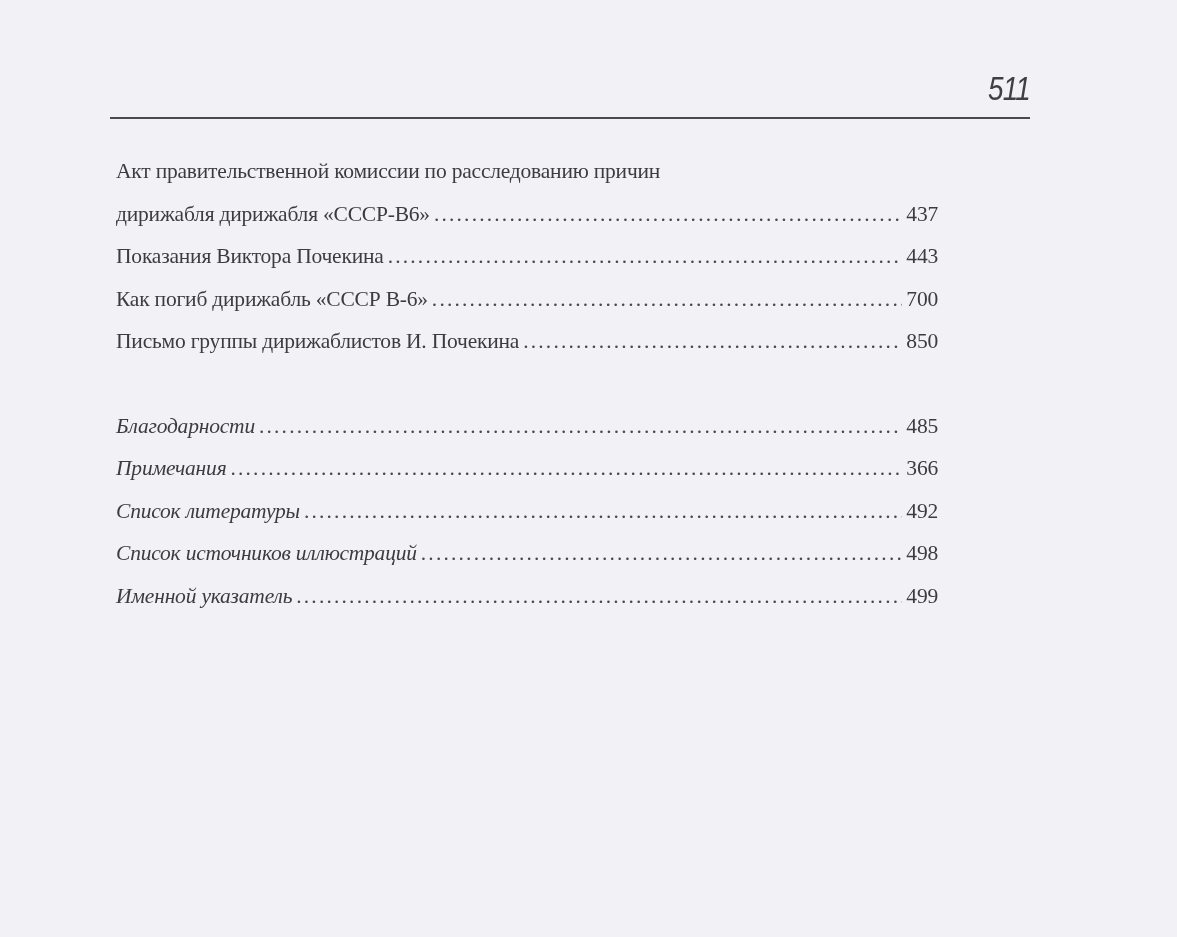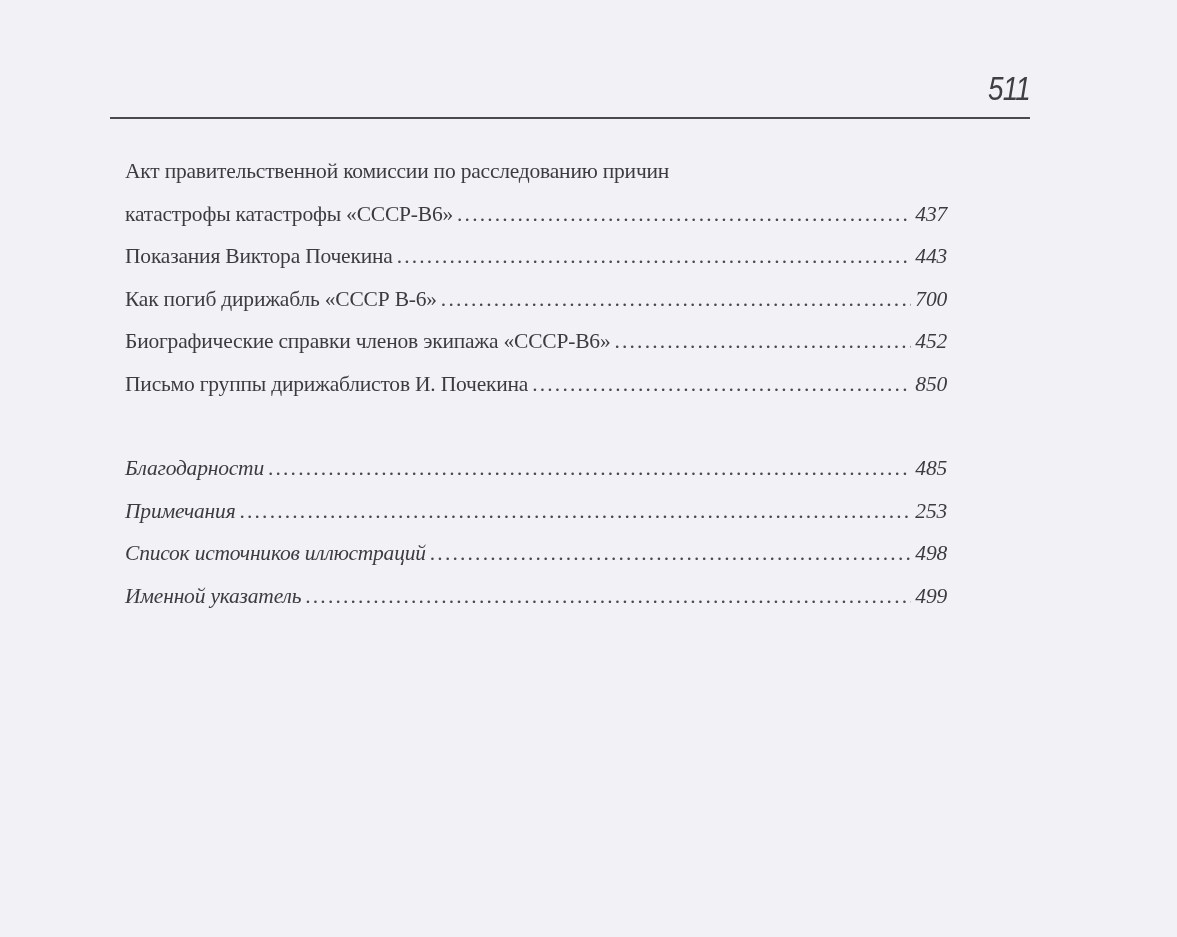--- a/index.html
+++ b/index.html
@@ -36,21 +36,20 @@
       left: 110px;
       width: 920px;
       height: 2px;
       background: #4a4a4e;
     }
     .toc {
       position: absolute;
       top: 150px;
       left: 116px;
       width: 822px;
-      margin-left: 9px;
     }
     .toc-line {
       height: 42.5px;
       line-height: 42.5px;
       font-size: 21.5px;
       display: flex;
       align-items: baseline;
       white-space: nowrap;
       letter-spacing: -0.2px;
     }
@@ -65,21 +64,20 @@
       letter-spacing: 3.2px;
       color: #4a4a4e;
     }
     .toc-line .leader::before {
       content: ". . . . . . . . . . . . . . . . . . . . . . . . . . . . . . . . . . . . . . . . . . . . . . . . . . . . . . . . . . . . . . . . . . . . . . . . . . . . . . . . . . . . . . . . . . . . . . . . . . . . . . . . . . . . . . .";
       letter-spacing: -1.6px;
     }
     .toc-line .pg {
       flex: 0 0 auto;
       text-align: center;
-      font-style: italic;
     }
     .toc-line.no-leader {
       display: block;
     }
     .spacer {
       height: 42px;
     }
     .italic .title {
       font-style: italic;
       text-align: right;
@@ -90,64 +88,64 @@
 
 <div class="page-number">511</div>
 <div class="header-rule"></div>
 
 <div class="toc">
 
   <div class="toc-line no-leader">
     <span class="title">Акт правительственной комиссии по расследованию причин</span>
   </div>
   <div class="toc-line">
-    <span class="title">катастрофы катастрофы «СССР-В6»</span>
+    <span class="title">дирижабля дирижабля «СССР-В6»</span>
     <span class="leader"></span>
     <span class="pg">437</span>
   </div>
 
   <div class="toc-line">
     <span class="title">Показания Виктора Почекина</span>
     <span class="leader"></span>
     <span class="pg">443</span>
   </div>
 
 
   <div class="toc-line">
     <span class="title">Как погиб дирижабль «СССР В-6»</span>
     <span class="leader"></span>
     <span class="pg">700</span>
   </div>
 
-  <div class="toc-line">
-    <span class="title">Биографические справки членов экипажа «СССР-В6»</span>
-    <span class="leader"></span>
-    <span class="pg">452</span>
-  </div>
 
   <div class="toc-line">
     <span class="title">Письмо группы дирижаблистов И. Почекина</span>
     <span class="leader"></span>
     <span class="pg">850</span>
   </div>
 
   <div class="spacer"></div>
 
   <div class="toc-line italic">
     <span class="title">Благодарности</span>
     <span class="leader"></span>
     <span class="pg">485</span>
   </div>
 
   <div class="toc-line italic">
     <span class="title">Примечания</span>
     <span class="leader"></span>
-    <span class="pg">253</span>
+    <span class="pg">366</span>
   </div>
 
+  <div class="toc-line italic">
+    <span class="title">Список литературы</span>
+    <span class="leader"></span>
+    <span class="pg">492</span>
+  </div>
 
   <div class="toc-line italic">
     <span class="title">Список источников иллюстраций</span>
     <span class="leader"></span>
     <span class="pg">498</span>
   </div>
 
   <div class="toc-line italic">
     <span class="title">Именной указатель</span>
     <span class="leader"></span>

